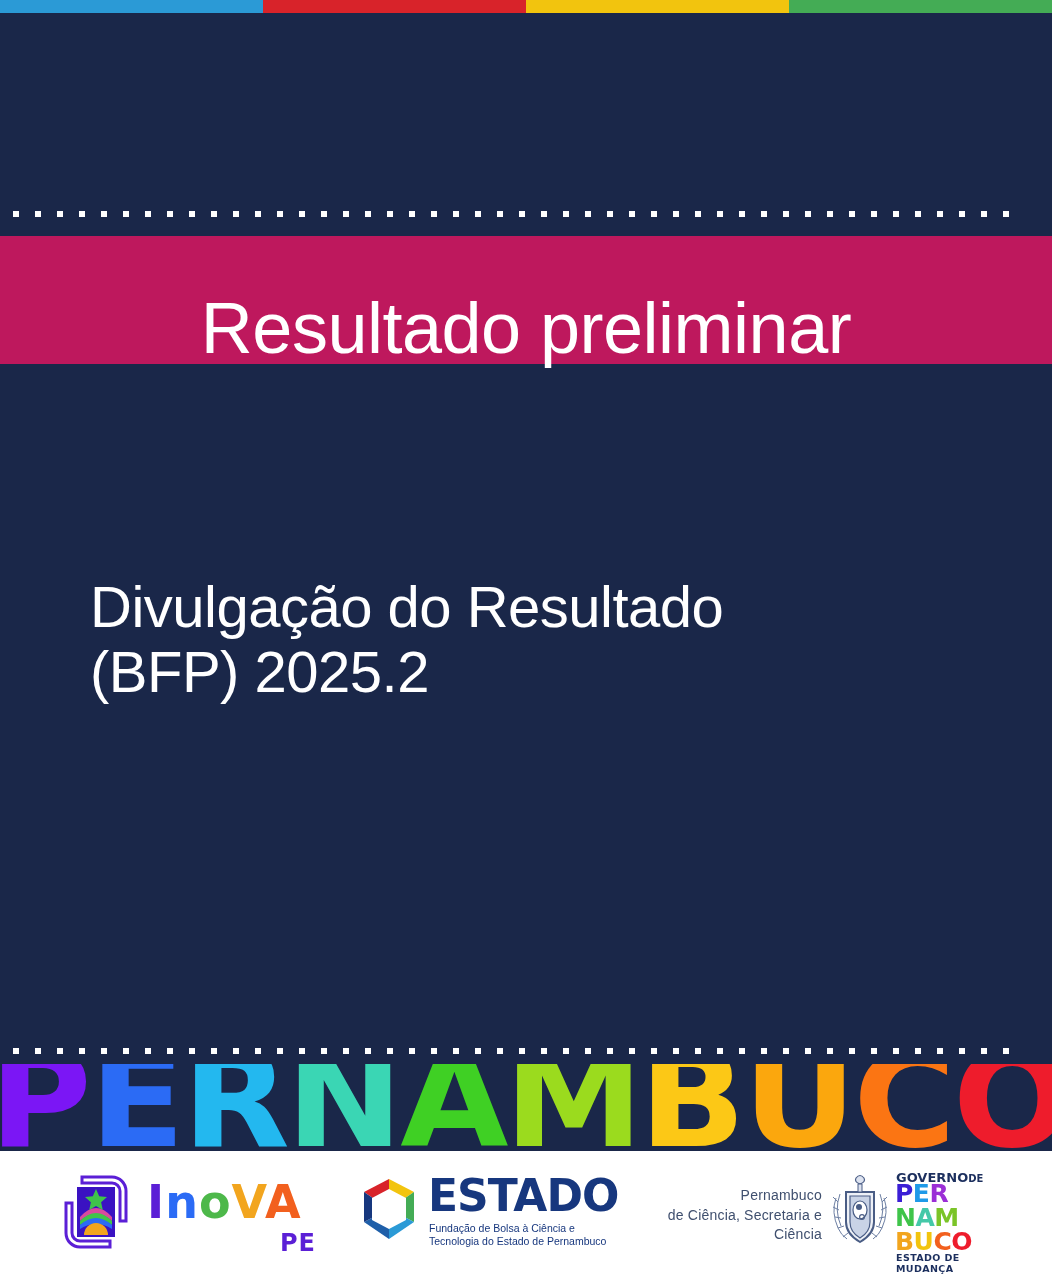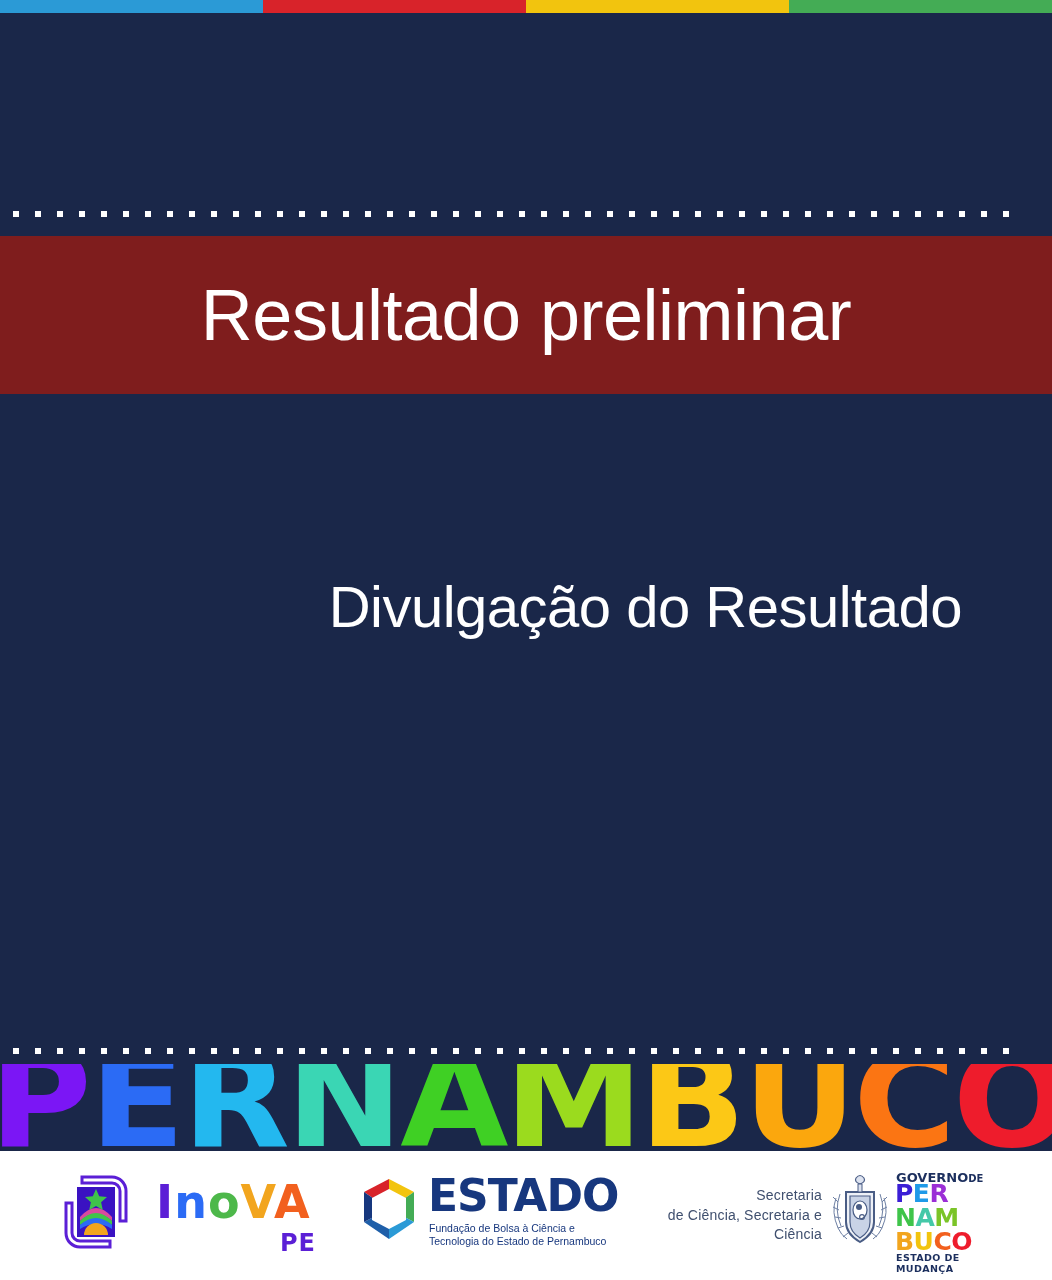--- a/index.html
+++ b/index.html
@@ -34,38 +34,38 @@
   .dotrule i {
     display:block; width:6px; height:6px; background:#ffffff;
     margin-right:16px; flex:0 0 auto;
   }
   #dotrule-top { top:210px; padding-left:13px; }
   #dotrule-bottom { top:1047px; padding-left:13px; }
 
   
   #banner {
     position:absolute; left:0; top:236px;
-    width:1052px; height:158px;
-    background:#7f1d1d;
-    display:flex; align-items:center; justify-content:center;
+    width:1052px; height:128px;
+    background:#be185d;
+    display:flex; align-items:flex-end; justify-content:center;
   }
   #banner-title {
     color:#ffffff;
     font-size:72px;
     font-weight:400;
     letter-spacing:-0.5px;
     line-height:1;
     white-space:nowrap;
   }
 
   
   #headline-wrap {
     position:absolute; left:0; top:575px;
     width:1052px;
-    text-align:right;
+    text-align:left;
     padding:0 90px;
   }
   #headline {
     color:#ffffff;
     font-size:58px;
     font-weight:400;
     line-height:1.12;
     letter-spacing:-0.5px;
   }
 
@@ -91,21 +91,21 @@
   #footer {
     position:absolute; left:0; top:1151px;
     width:1052px; height:129px;
     background:#ffffff;
     display:flex; align-items:center;
   }
 
   
   #logo-inova { position:relative; width:300px; height:110px; margin-left:52px; }
   #inova-mark { position:absolute; left:8px; top:12px; width:72px; height:78px; }
-  #inova-word { position:absolute; left:104px; top:18px; }
+  #inova-word { position:absolute; left:95px; top:18px; }
   #inova-word .lt {
     font-family:"DejaVu Sans", sans-serif;
     font-weight:700; font-size:46px; line-height:1;
     letter-spacing:1px;
   }
   #inova-pe {
     position:absolute; left:228px; top:68px;
     font-family:"DejaVu Sans", sans-serif;
     font-weight:700; font-size:24px; color:#5b1fd6; letter-spacing:1px;
   }
@@ -214,20 +214,21 @@
       <i style="background: rgb(255, 255, 255);"></i>
     </div>
 
   <div id="banner">
     <div id="banner-title">Resultado preliminar</div>
   </div>
 
   <div id="headline-wrap">
     <div id="headline" style="color: rgb(255, 255, 255);">
         <div>Divulgação do Resultado</div>
+        <div>(BFP) 2025.2</div>
       </div>
   </div>
 
   <div id="dotrule-bottom" class="dotrule">
       <i style="background: rgb(255, 255, 255);"></i>
       <i style="background: rgb(255, 255, 255);"></i>
       <i style="background: rgb(255, 255, 255);"></i>
       <i style="background: rgb(255, 255, 255);"></i>
       <i style="background: rgb(255, 255, 255);"></i>
       <i style="background: rgb(255, 255, 255);"></i>
@@ -317,21 +318,21 @@
       </svg>
       <div id="facepe-name">ESTADO</div>
       <div id="facepe-tag">
           <div>Fundação de Bolsa à Ciência e</div>
           <div>Tecnologia do Estado de Pernambuco</div>
         </div>
     </div>
 
     <div id="logo-secretaria">
       <div id="secretaria-text">
-          <div>Secretaria</div>
+          <div>Pernambuco</div>
           <div>de Ciência, Secretaria e</div>
           <div>Ciência</div>
         </div>
     </div>
 
     <div id="logo-governo">
       <svg id="gov-brasao" viewBox="0 0 64 80">
         <g stroke="#6d7fa3" fill="none" stroke-width="1">
           <path d="M8 26 q-5 14 2 30 q3 7 9 11"></path>
           <path d="M12 22 q-6 16 1 32"></path>

